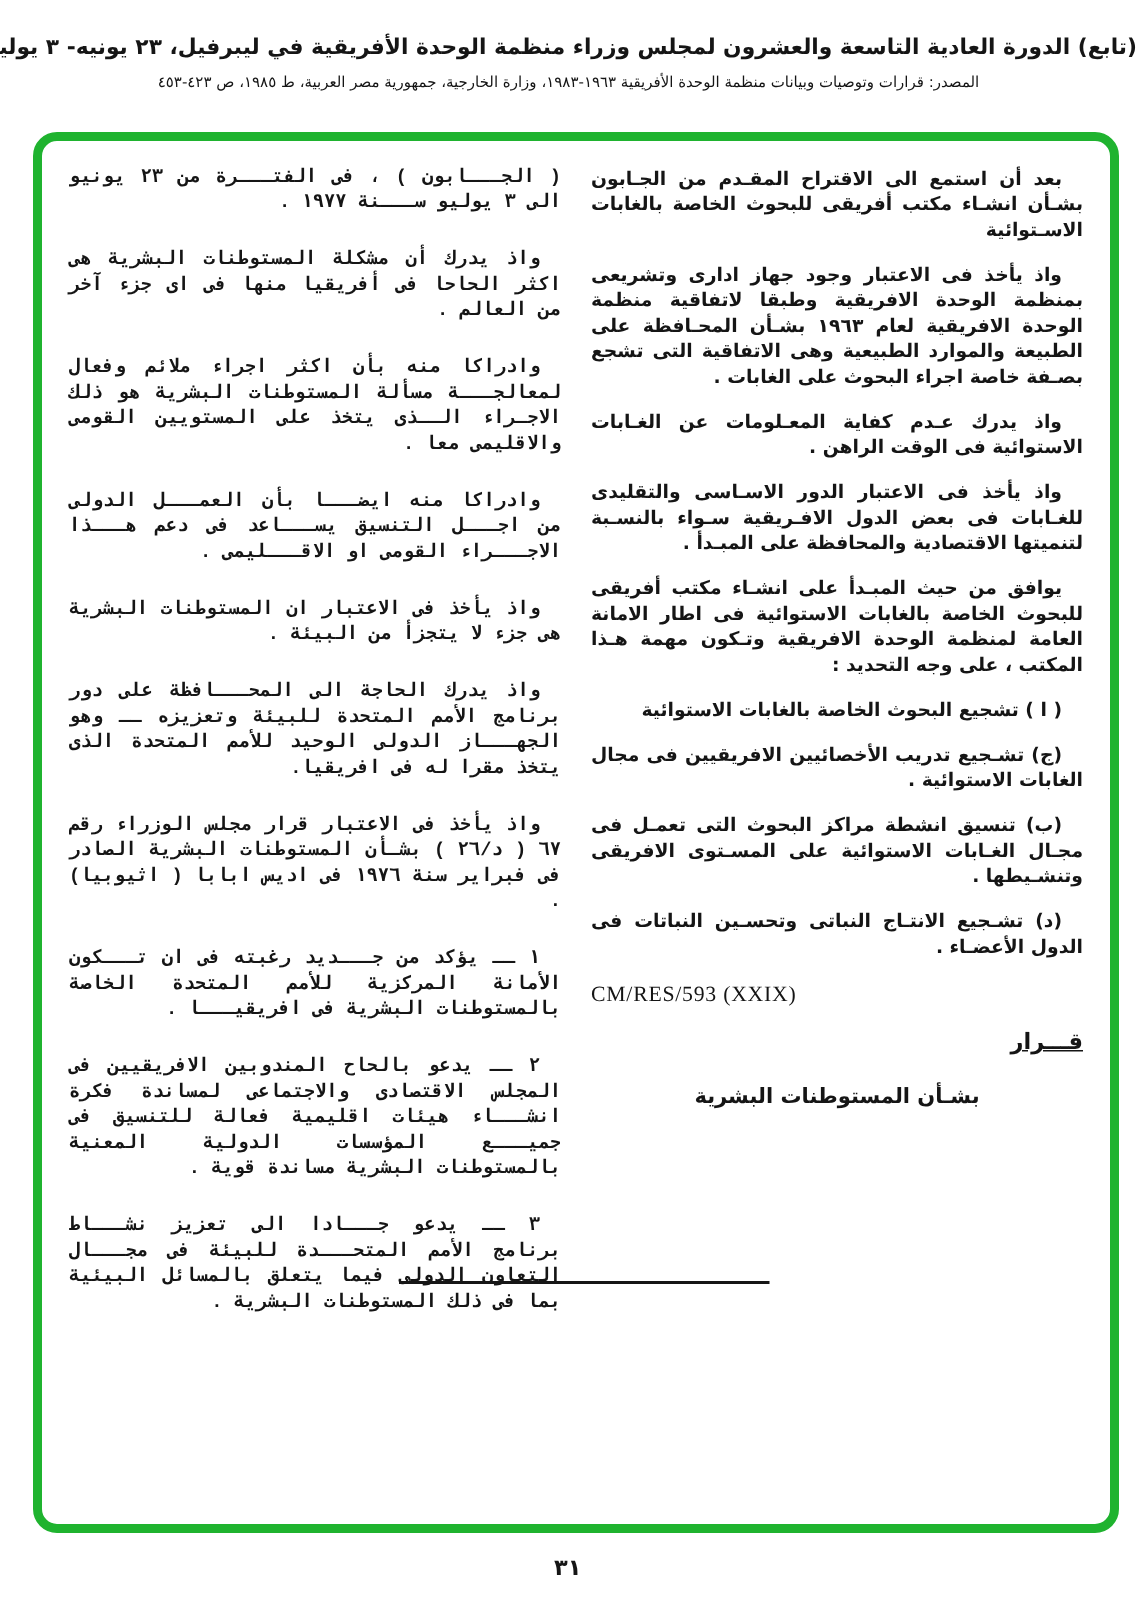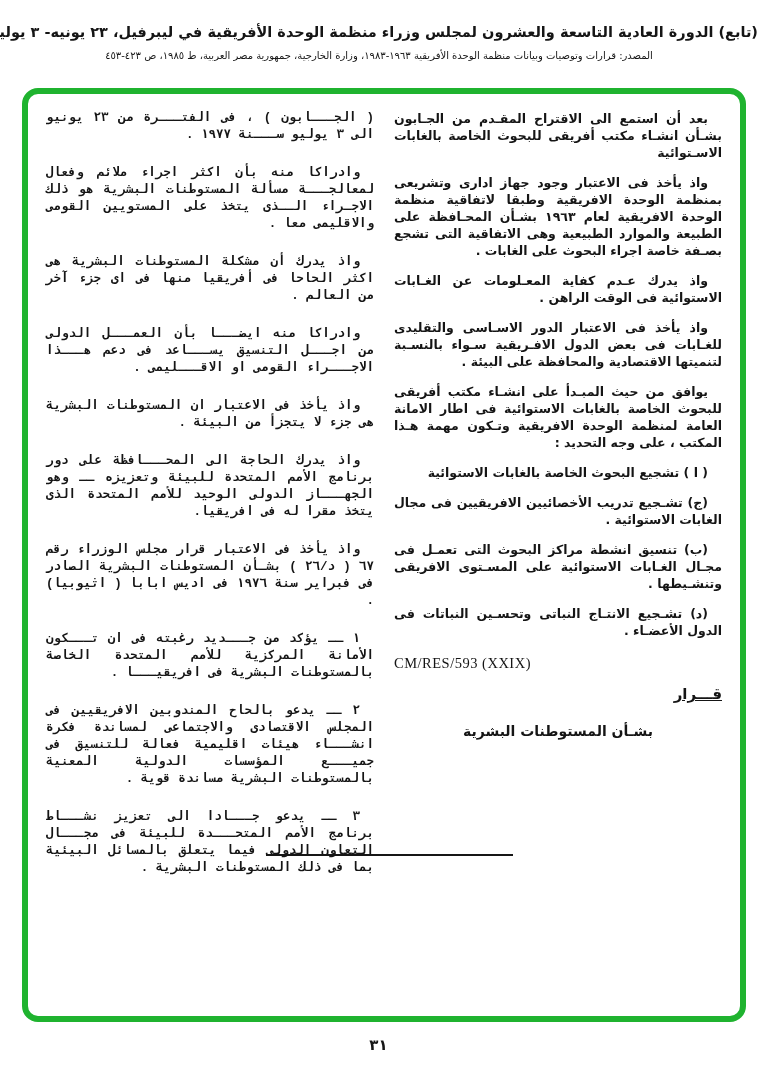--- a/index.html
+++ b/index.html
@@ -89,35 +89,35 @@
   <div class="header-source">المصدر: قرارات وتوصيات وبيانات منظمة الوحدة الأفريقية ١٩٦٣-١٩٨٣، وزارة الخارجية، جمهورية مصر العربية، ط ١٩٨٥، ص ٤٢٣-٤٥٣</div>
 </header>
 
 <div class="green-box">
   <div class="columns">
 
     <div class="col col-right">
       <p>بعد أن استمع الى الاقتراح المقـدم من الجـابون بشـأن انشـاء مكتب أفريقى للبحوث الخاصة بالغابات الاسـتوائية</p>
       <p>واذ يأخذ فى الاعتبار وجود جهاز ادارى وتشريعى بمنظمة الوحدة الافريقية وطبقا لاتفاقية منظمة الوحدة الافريقية لعام ١٩٦٣ بشـأن المحـافظة على الطبيعة والموارد الطبيعية وهى الاتفاقية التى تشجع بصـفة خاصة اجراء البحوث على الغابات .</p>
       <p>واذ يدرك عـدم كفاية المعـلومات عن الغـابات الاستوائية فى الوقت الراهن .</p>
-      <p>واذ يأخذ فى الاعتبار الدور الاسـاسى والتقليدى للغـابات فى بعض الدول الافـريقية سـواء بالنسـبة لتنميتها الاقتصادية والمحافظة على البيئة .</p>
+      <p>واذ يأخذ فى الاعتبار الدور الاسـاسى والتقليدى للغـابات فى بعض الدول الافـريقية سـواء بالنسـبة لتنميتها الاقتصادية والمحافظة على المبـدأ .</p>
       <p>يوافق من حيث المبـدأ على انشـاء مكتب أفريقى للبحوث الخاصة بالغابات الاستوائية فى اطار الامانة العامة لمنظمة الوحدة الافريقية وتـكون مهمة هـذا المكتب ، على وجه التحديد :</p>
       <p>( ا ) تشجيع البحوث الخاصة بالغابات الاستوائية</p>
       <p>(ج) تشـجيع تدريب الأخصائيين الافريقيين فى مجال الغابات الاستوائية .</p>
       <p>(ب) تنسيق انشطة مراكز البحوث التى تعمـل فى مجـال الغـابات الاستوائية على المسـتوى الافريقى وتنشـيطها .</p>
       <p>(د) تشـجيع الانتـاج النباتى وتحسـين النباتات فى الدول الأعضـاء .</p>
       <p class="res-ref" dir="ltr">CM/RES/593 (XXIX)</p>
       <p class="res-heading">قـــرار</p>
       <p class="res-subject">بشـأن المستوطنات البشرية</p>
     </div>
 
     <div class="col col-left">
       <p class="no-indent">( الجـــابون ) ، فى الفتـــرة من ٢٣ يونيو الى ٣ يوليو ســـنة ١٩٧٧ .</p>
+      <p>واذ يدرك أن مشكلة المستوطنات البشرية هى اكثر الحاحا فى أفريقيا منها فى اى جزء آخر من العالم .</p>
       <p>وادراكا منه بأن اكثر اجراء ملائم وفعال لمعالجـــة مسألة المستوطنات البشرية هو ذلك الاجـراء الــذى يتخذ على المستويين القومى والاقليمى معا .</p>
-      <p>واذ يدرك أن مشكلة المستوطنات البشرية هى اكثر الحاحا فى أفريقيا منها فى اى جزء آخر من العالم .</p>
       <p>وادراكا منه ايضـــا بأن العمـــل الدولى من اجـــل التنسيق يســـاعد فى دعم هـــذا الاجـــراء القومى او الاقـــليمى .</p>
       <p>واذ يأخذ فى الاعتبار ان المستوطنات البشرية هى جزء لا يتجزأ من البيئة .</p>
       <p>واذ يدرك الحاجة الى المحـــافظة على دور برنامج الأمم المتحدة للبيئة وتعزيزه ــ وهو الجهـــاز الدولى الوحيد للأمم المتحدة الذى يتخذ مقرا له فى افريقيا.</p>
       <p>واذ يأخذ فى الاعتبار قرار مجلس الوزراء رقم ٦٧ ( د/٢٦ ) بشـأن المستوطنات البشرية الصادر فى فبراير سنة ١٩٧٦ فى اديس ابابا ( اثيوبيا) .</p>
       <p>١ ــ يؤكد من جـــديد رغبته فى ان تـــكون الأمانة المركزية للأمم المتحدة الخاصة بالمستوطنات البشرية فى افريقيـــا .</p>
       <p>٢ ــ يدعو بالحاح المندوبين الافريقيين فى المجلس الاقتصادى والاجتماعى لمساندة فكرة انشـــاء هيئات اقليمية فعالة للتنسيق فى جميـــع المؤسسات الدولية المعنية بالمستوطنات البشرية مساندة قوية .</p>
       <p>٣ ــ يدعو جـــادا الى تعزيز نشـــاط برنامج الأمم المتحـــدة للبيئة فى مجـــال التعاون الدولى فيما يتعلق بالمسائل البيئية بما فى ذلك المستوطنات البشرية .</p>
     </div>
 
   </div>

